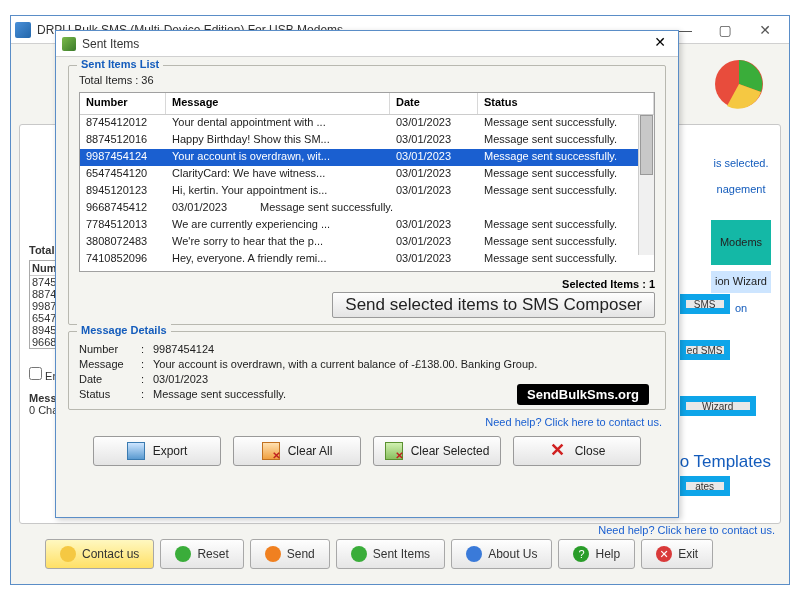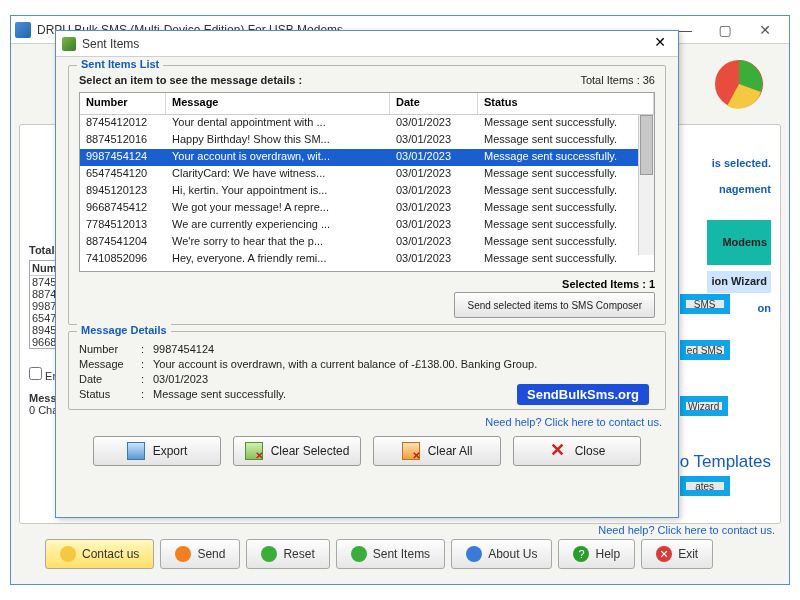--- a/index.html
+++ b/index.html
@@ -7,21 +7,21 @@
 
 .main-window { position: absolute; top: 15px; left: 10px; width: 780px; height: 570px; border: 1px solid #5a8dc7; background: #fff; }
 .main-titlebar { height: 28px; background: #fff; border-bottom: 1px solid #d0d0d0; display: flex; align-items: center; padding: 0 4px; }
 .main-titlebar .icon-app { width: 16px; height: 16px; background: linear-gradient(135deg,#4a90d9,#2266aa); border-radius: 2px; margin-right: 6px; }
 .main-titlebar .title { font-size: 12px; color: #333; flex: 1; }
 .win-btn { width: 40px; height: 24px; display: inline-flex; align-items: center; justify-content: center; font-size: 14px; color: #555; }
 
 .main-body { position: relative; height: calc(100% - 28px); background: #f4f4f0; padding: 8px; }
 .decor-pie { position: absolute; right: 20px; top: 10px; width: 60px; height: 60px; }
 .bg-panel { position: absolute; left: 8px; right: 8px; top: 80px; bottom: 60px; background: #fff; border: 1px solid #c8c8c8; border-radius: 3px; }
-.bg-right-labels { position: absolute; right: 18px; top: 110px; font-size: 11px; color: #145cbc; text-align: right; line-height: 1.8; font-weight: bold; }
+.bg-right-labels { position: absolute; right: 18px; top: 110px; font-size: 11px; color: #145cbc; text-align: center; line-height: 1.8; }
 .bg-right-labels div { margin-bottom: 6px; }
 .bg-right-btns { position: absolute; right: 18px; top: 250px; }
 .bg-right-btns .mini { width: 50px; height: 20px; background: #e8e8e8; border: 6px solid #0ea5e9; font-size: 10px; margin-bottom: 6px; display: flex; align-items: center; justify-content: center; color: #333; }
 .bg-left { position: absolute; left: 18px; top: 200px; font-size: 11px; color: #333; }
 
 .bottom-toolbar { position: absolute; left: 8px; right: 8px; bottom: 8px; height: 44px; display: flex; gap: 6px; align-items: center; }
 .tb-btn { height: 30px; padding: 0 14px; background: linear-gradient(#fefefe,#e6e6e6); border: 1px solid #a8a8a8; border-radius: 3px; display: flex; align-items: center; gap: 6px; font-size: 12px; color: #333; }
 .tb-btn.contact { background: linear-gradient(#fff8c0,#ffe066); margin-left: 26px; }
 .tb-icon { width: 16px; height: 16px; border-radius: 50%; display: inline-block; }
 .tb-icon.yellow { background: #f5c842; }
@@ -56,25 +56,25 @@
 .tr.selected { background: #1a5fd0; color: #fff; }
 .td { padding: 1px 6px; white-space: nowrap; overflow: hidden; text-overflow: ellipsis; }
 .td.num { width: 86px; } .td.msg { width: 224px; } .td.date { width: 88px; } .td.stat { flex: 1; }
 .hscroll { height: 16px; background: #f0f0f0; border-top: 1px solid #ccc; display:flex; align-items:center; }
 .hscroll .track { flex:1; }
 .vscroll { position:absolute; right:0; top:22px; bottom:16px; width:16px; background:#f0f0f0; border-left:1px solid #ccc; }
 .vscroll .thumb { position:absolute; top:0; left:1px; right:1px; height:60px; background:#c8c8c8; border:1px solid #999; }
 
 .sel-row { display:flex; justify-content:space-between; align-items:center; margin-top:6px; }
 .sel-row .sel-label { font-size:11px; font-weight:bold; }
-.send-composer-btn { height:26px; padding:0 12px; background:linear-gradient(#fefefe,#e4e4e4); border:1px solid #9a9a9a; border-radius:2px; font-size:10px; color:#222; }
+.send-composer-btn { height:26px; padding:0 12px; background:linear-gradient(#fefefe,#e4e4e4); border:1px solid #9a9a9a; border-radius:2px; font-size:17px; color:#222; }
 
 .details-row { font-size:11px; color:#222; margin:3px 0; display:flex; }
 .details-row .lbl { width:62px; } .details-row .col { width:12px; }
-.watermark { position:absolute; right:16px; bottom:4px; background:#1d4ed8; color:#fff; font-size:13px; font-weight:bold; padding:3px 10px; border-radius:3px; }
+.watermark { position:absolute; right:16px; bottom:4px; background:#000000; color:#fff; font-size:13px; font-weight:bold; padding:3px 10px; border-radius:3px; }
 
 .help-link2 { text-align:right; font-size:11px; color:#1a5fd0; margin:2px 4px 4px 0; }
 
 .dlg-buttons { display:flex; gap:12px; justify-content:center; padding:4px 0 2px; }
 .dlg-btn { width:128px; height:30px; background:linear-gradient(#fefefe,#e4e4e4); border:1px solid #9a9a9a; border-radius:3px; display:flex; align-items:center; justify-content:center; gap:8px; font-size:12px; color:#222; }
 .dlg-btn .ico { width:18px; height:18px; display:inline-block; }
 .ico.export { background:linear-gradient(#cde5ff,#5a9ad0); border:1px solid #3a7ab0; }
 .ico.clearall { background:linear-gradient(#ffe0b0,#f0a040); border:1px solid #c07020; position:relative; }
 .ico.clearall::after { content:"✕"; position:absolute; right:-2px; bottom:-2px; color:#c02020; font-size:10px; font-weight:bold; }
 .ico.clearsel { background:linear-gradient(#d0f0b0,#8ac060); border:1px solid #5a9030; position:relative; }
@@ -106,21 +106,21 @@
       <div style="height:8px"></div>
       <div style="background:#14b8a6;padding:13px 4px;color:#222">Modems</div>
       <div style="background:#cde5ff;padding:1px 4px;color:#222">ion  Wizard</div>
       <div>on</div>
     </div>
     <div class="bg-right-btns">
       <div class="mini">SMS</div>
       <div style="height:20px"></div>
       <div class="mini">ed SMS</div>
       <div style="height:30px"></div>
-      <div class="mini" style="width:48px">Wizard</div>
+      <div class="mini" style="width:76px">Wizard</div>
       <div style="height:30px"></div>
       <div style="font-size:17px;color:#145cbc;text-align:right">o Templates</div>
       <div class="mini" style="width:50px;margin-top:4px">ates</div>
     </div>
 
     <div class="bg-left">
       <div style="font-weight:bold">Total</div>
       <div style="border:1px solid #aaa;background:#fff;width:38px;margin-top:4px">
         <div style="font-weight:bold;padding:1px 2px;border-bottom:1px solid #ccc">Num</div>
         <div style="padding:0 2px">8745</div>
@@ -136,26 +136,26 @@
     </div>
 
     <div class="help-link">Need help? Click here to contact us.</div>
 
     <div class="bottom-toolbar">
       <div class="tb-btn contact">
           <span class="tb-icon yellow"></span>
           <span>Contact us</span>
         </div>
       <div class="tb-btn">
+          <span class="tb-icon green"></span>
+          <span>Reset</span>
+        </div>
+      <div class="tb-btn">
           <span class="tb-icon orange"></span>
           <span>Send</span>
-        </div>
-      <div class="tb-btn">
-          <span class="tb-icon green"></span>
-          <span>Reset</span>
         </div>
       <div class="tb-btn">
           <span class="tb-icon green"></span>
           <span>Sent Items</span>
         </div>
       <div class="tb-btn">
           <span class="tb-icon blue"></span>
           <span>About Us</span>
         </div>
       <div class="tb-btn">
@@ -174,21 +174,20 @@
   <div class="dlg-titlebar">
     <span class="icon-sent"></span>
     <span class="dlg-title">Sent Items</span>
     <span class="dlg-close">✕</span>
   </div>
   <div class="dlg-body">
 
     <div class="fieldset">
       <span class="legend">Sent Items List</span>
       <div class="list-header-row">
-        <span>Select an item to see the message details :</span>
         <span class="right"><span>Total Items :</span> <span>36</span></span>
       </div>
 
       <div class="table-wrap">
         <div class="table-head">
           <div class="th num">Number</div>
           <div class="th msg">Message</div>
           <div class="th date">Date</div>
           <div class="th stat">Status</div>
         </div>
@@ -218,32 +217,31 @@
               <div class="td stat">Message sent successfully.</div>
             </div>
             <div class="tr">
               <div class="td num">8945120123</div>
               <div class="td msg">Hi, kertin. Your appointment is...</div>
               <div class="td date">03/01/2023</div>
               <div class="td stat">Message sent successfully.</div>
             </div>
             <div class="tr">
               <div class="td num">9668745412</div>
-              <div class="td msg">We got your message! A repre...</div>
               <div class="td date">03/01/2023</div>
               <div class="td stat">Message sent successfully.</div>
             </div>
             <div class="tr">
               <div class="td num">7784512013</div>
               <div class="td msg">We are currently experiencing ...</div>
               <div class="td date">03/01/2023</div>
               <div class="td stat">Message sent successfully.</div>
             </div>
             <div class="tr">
-              <div class="td num">8874541204</div>
+              <div class="td num">3808072483</div>
               <div class="td msg">We're sorry to hear that the p...</div>
               <div class="td date">03/01/2023</div>
               <div class="td stat">Message sent successfully.</div>
             </div>
             <div class="tr">
               <div class="td num">7410852096</div>
               <div class="td msg">Hey, everyone. A friendly remi...</div>
               <div class="td date">03/01/2023</div>
               <div class="td stat">Message sent successfully.</div>
             </div>
@@ -292,26 +290,26 @@
     </div>
 
     <div class="help-link2">Need help? Click here to contact us.</div>
 
     <div class="dlg-buttons">
       <button class="dlg-btn">
           <span class="ico export"></span>
           <span>Export</span>
         </button>
       <button class="dlg-btn">
+          <span class="ico clearall"></span>
+          <span>Clear All</span>
+        </button>
+      <button class="dlg-btn">
           <span class="ico clearsel"></span>
           <span>Clear Selected</span>
-        </button>
-      <button class="dlg-btn">
-          <span class="ico clearall"></span>
-          <span>Clear All</span>
         </button>
       <button class="dlg-btn">
           <span class="ico close">✕</span>
           <span>Close</span>
         </button>
     </div>
 
   </div>
 </div>
 

